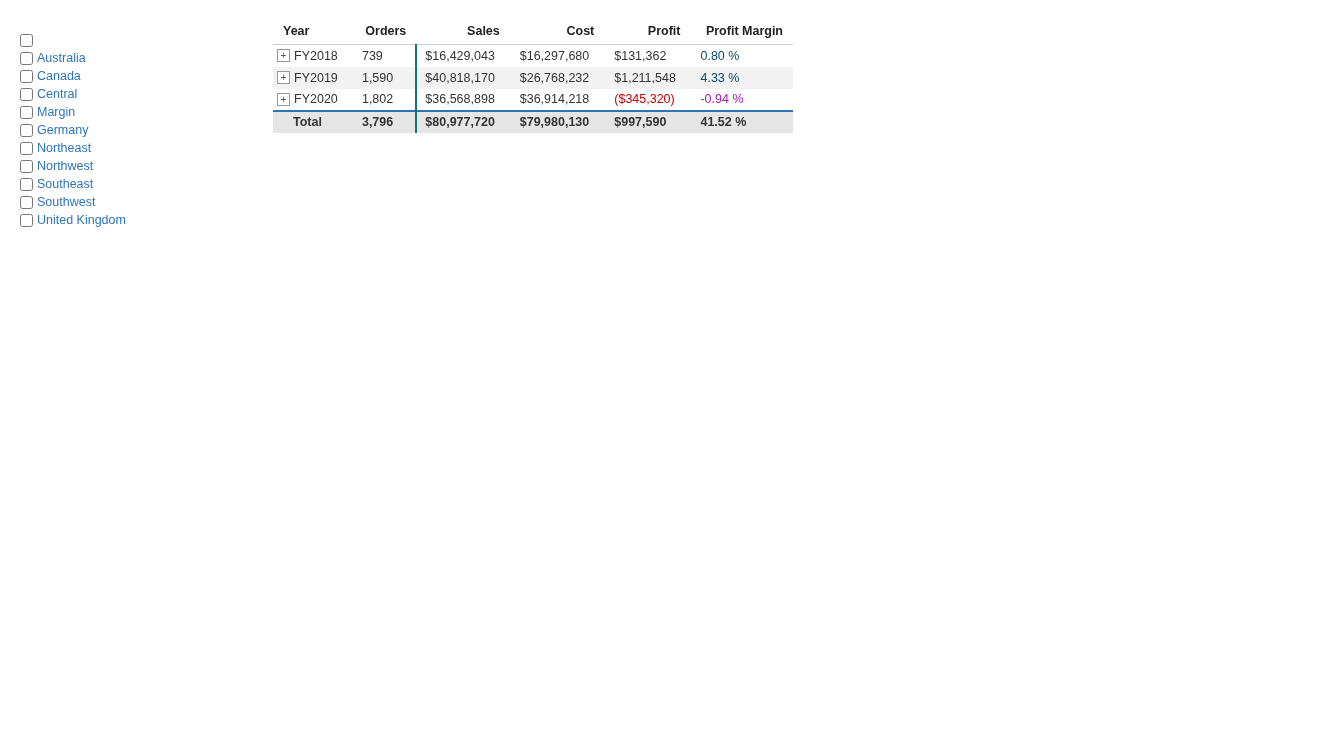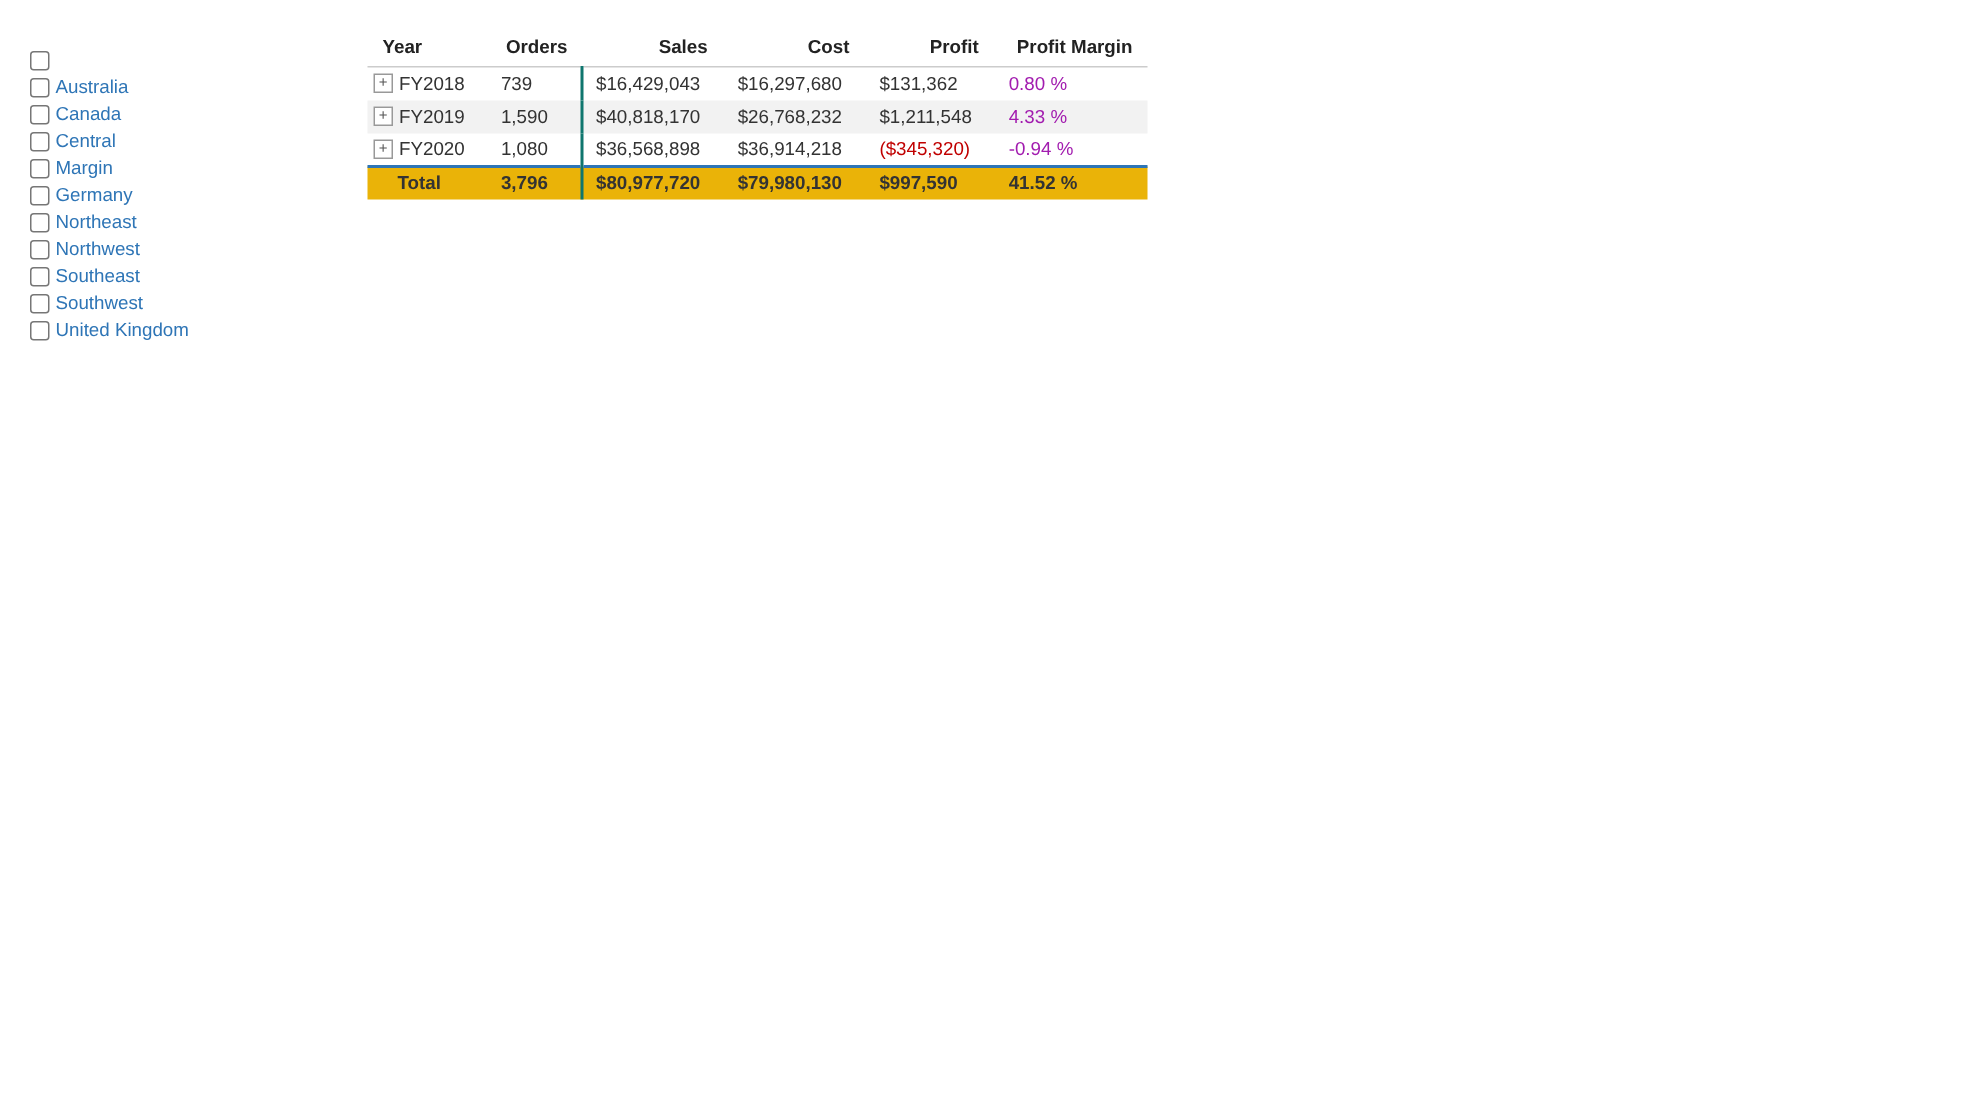--- a/index.html
+++ b/index.html
@@ -60,20 +60,21 @@
       font-size: 12.5px;
     }
     .select-all-label {
       color: #2e75b6;
       font-size: 12.5px;
     }
 
     
     .table-area {
       flex: 1;
+      margin-left: 28px;
     }
     table {
       border-collapse: collapse;
       font-size: 12.5px;
       min-width: 520px;
     }
     thead th {
       text-align: right;
       padding: 4px 10px 6px 10px;
       font-weight: 600;
@@ -84,21 +85,21 @@
     thead th:first-child {
       text-align: left;
     }
     tbody tr {
       height: 22px;
     }
     tbody tr:nth-child(even) {
       background: #f2f2f2;
     }
     tbody tr.total-row {
-      background: #eab308;
+      background: #e5e5e5;
     }
     td {
       padding: 3px 10px;
       text-align: left;
       color: #333;
       font-size: 12.5px;
     }
     td:first-child {
       text-align: left;
       padding-left: 4px;
@@ -128,21 +129,21 @@
     .total-row td:first-child {
       padding-left: 20px;
     }
     .profit-positive {
       color: #333;
     }
     .profit-negative {
       color: #c00000;
     }
     .profit-margin-positive {
-      color: #a21caf;
+      color: #0c4a6e;
     }
     .profit-margin-negative {
       color: #a21caf;
     }
     .divider-left {
       border-left: 2px solid #0f766e;
       padding-left: 8px;
     }
   </style>
 </head>
@@ -242,21 +243,21 @@
             <td class="profit-positive">$1,211,548</td>
             <td class="profit-margin-positive">4.33 %</td>
           </tr>
           <tr>
             <td>
     <div class="year-cell">
       <span class="expand-btn">+</span>
       <span>FY2020</span>
     </div>
   </td>
-            <td>1,080</td>
+            <td>1,802</td>
             <td class="divider-left">$36,568,898</td>
             <td>$36,914,218</td>
             <td class="profit-negative">($345,320)</td>
             <td class="profit-margin-negative">-0.94 %</td>
           </tr>
           <tr class="total-row">
             <td>Total</td>
             <td>3,796</td>
             <td class="divider-left">$80,977,720</td>
             <td>$79,980,130</td>

